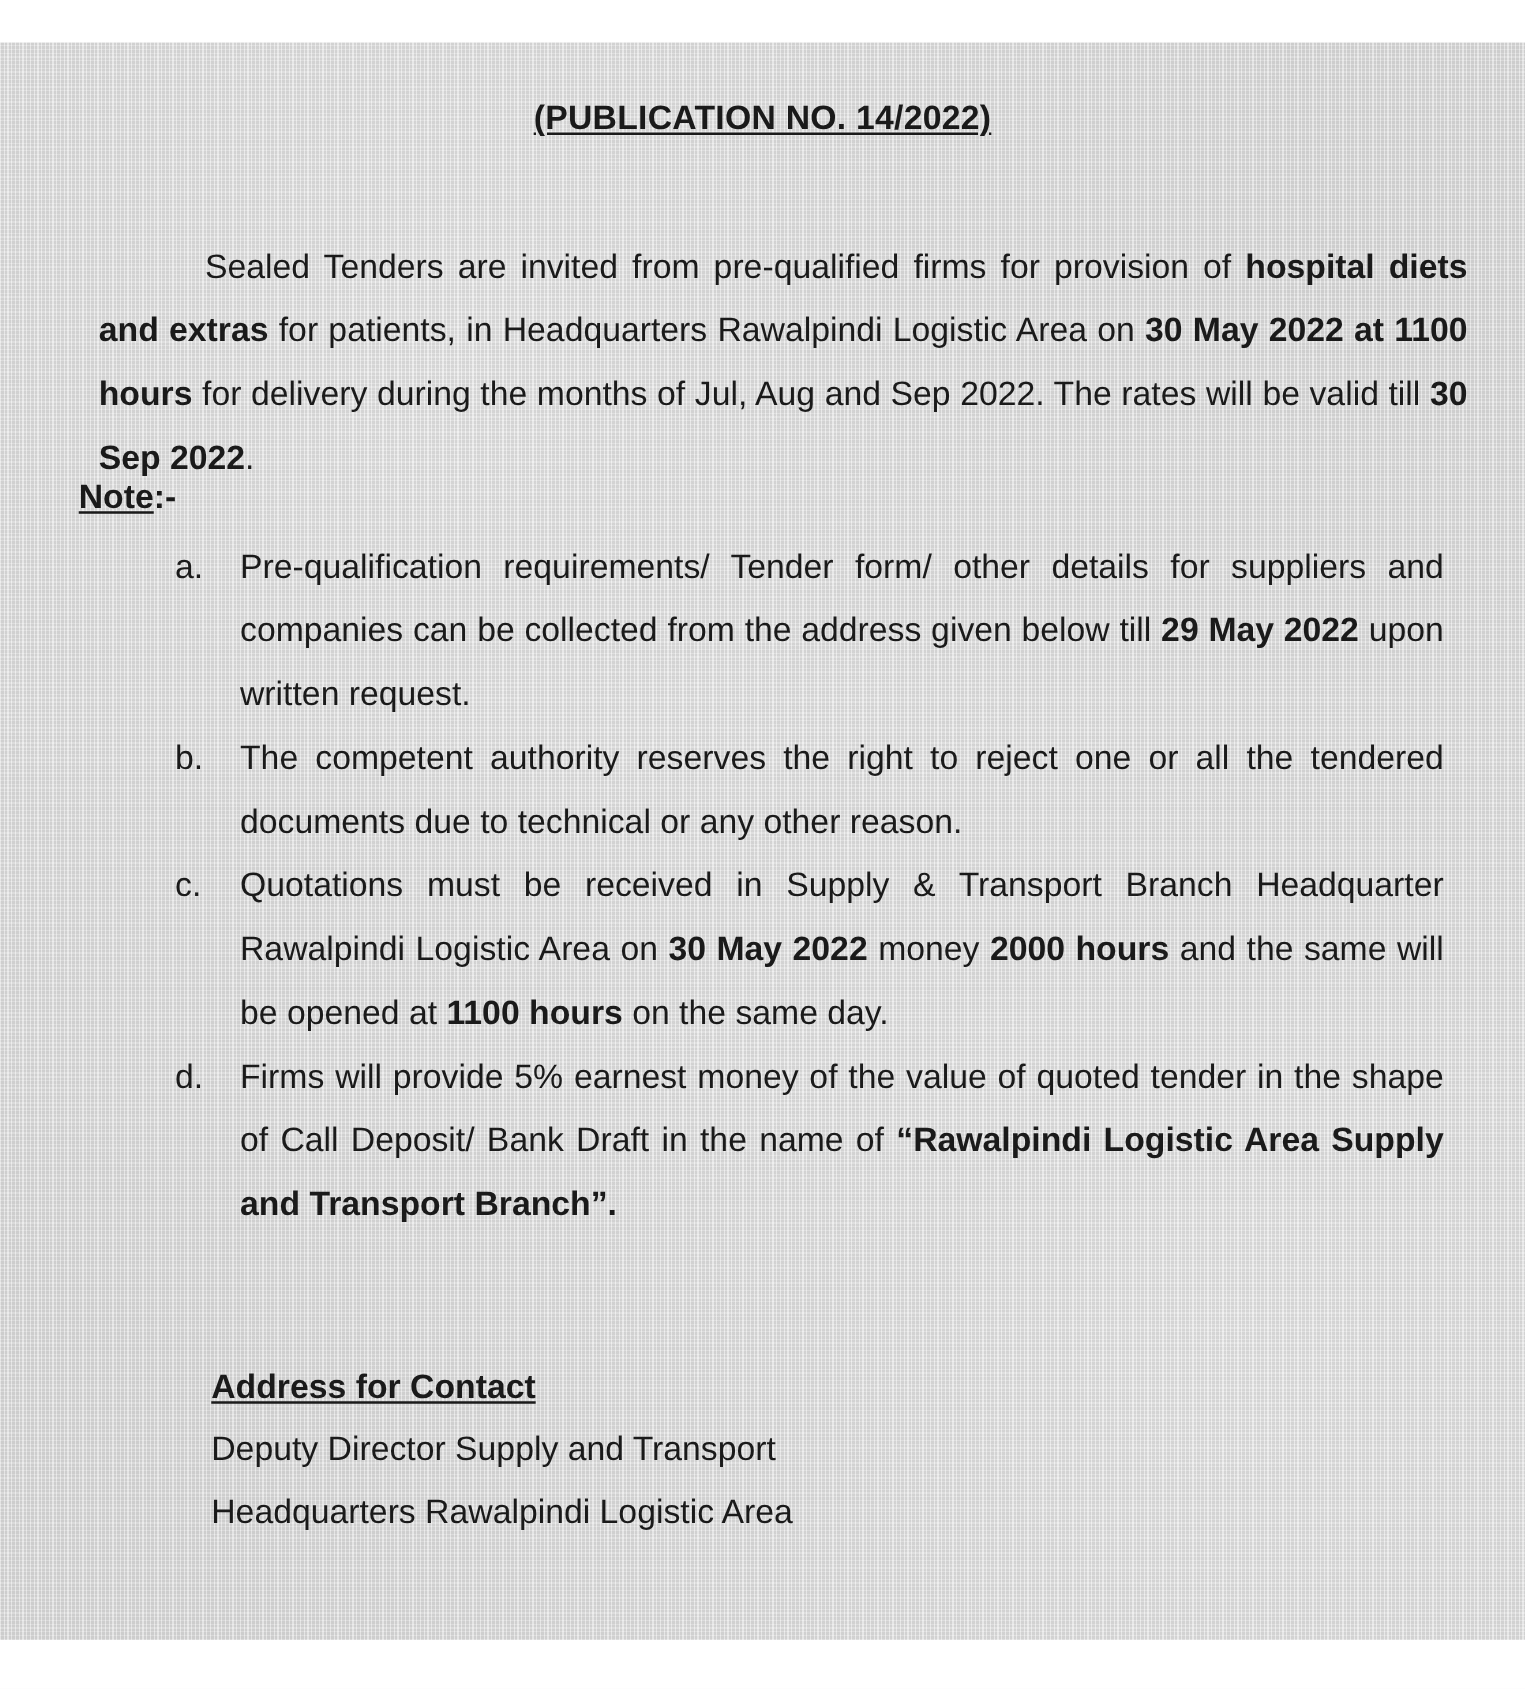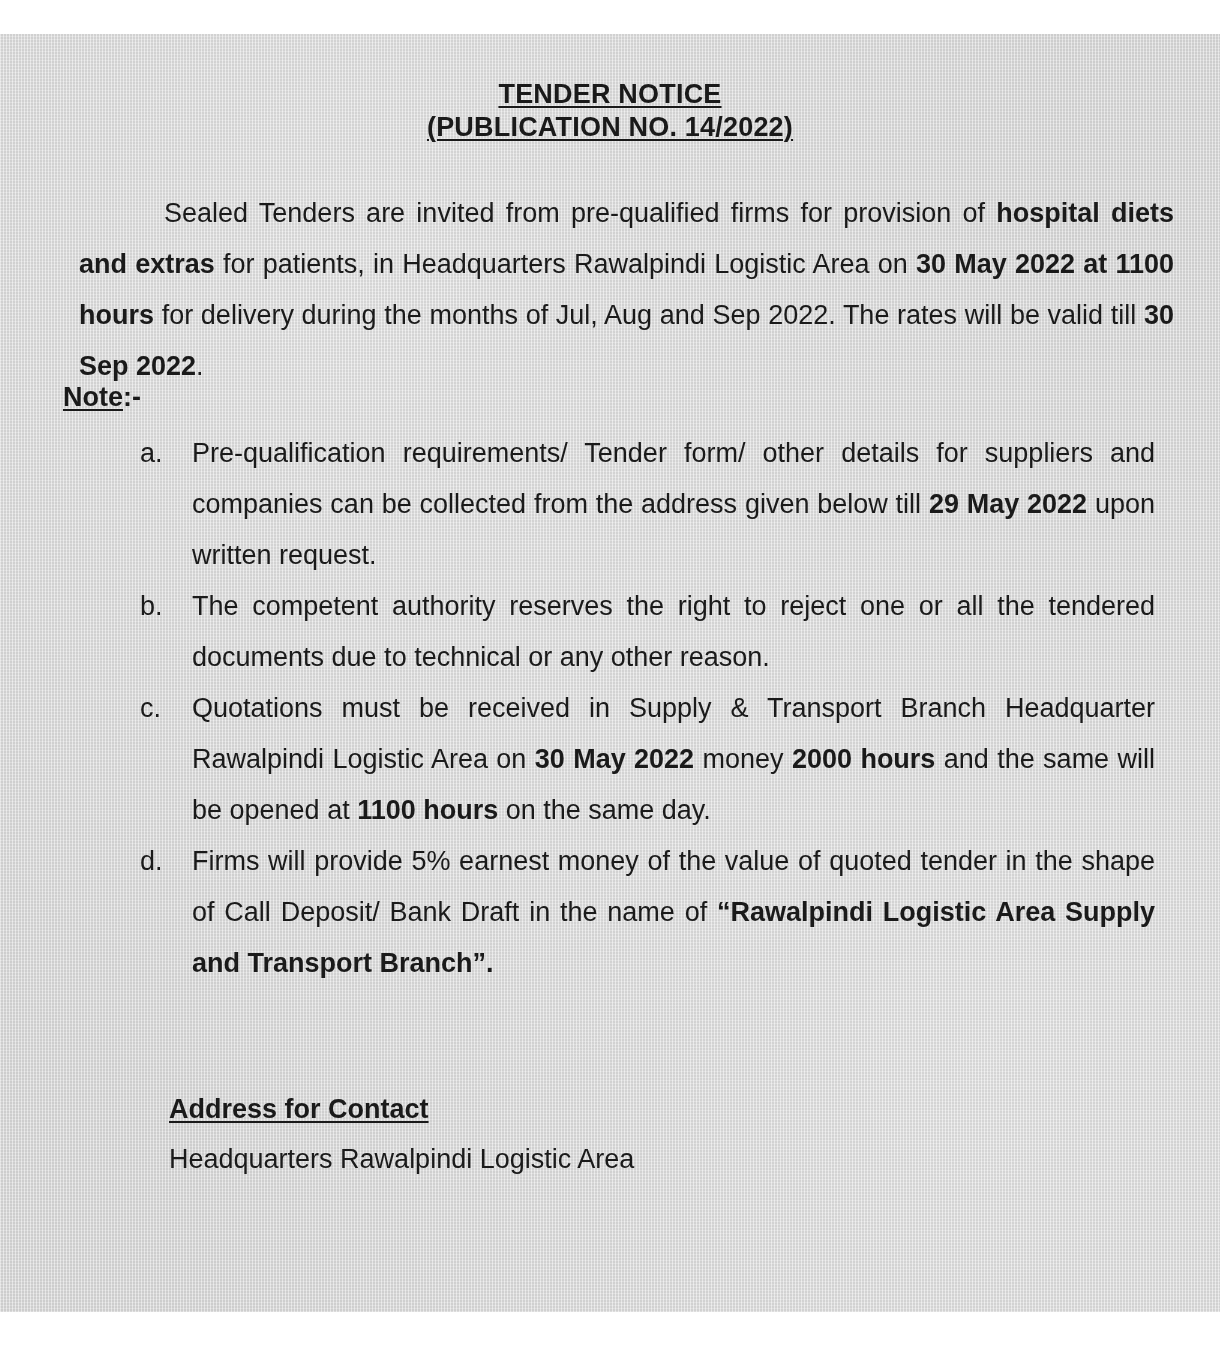--- a/index.html
+++ b/index.html
@@ -110,21 +110,20 @@
     }
   </style>
 </head>
 <body>
 
 <div class="scan">
 
 </div>
 
 <div class="title-block">
-  <div><span>TENDER NOTICE</span></div>
   <div><span>(PUBLICATION NO. 14/2022)</span></div>
 </div>
 
 <p class="intro" style="margin:16px;">
   <span>Sealed Tenders are invited from pre-qualified firms for provision of </span><b>hospital diets and extras</b><span> for patients, in Headquarters Rawalpindi Logistic Area on </span><b>30 May 2022 at 1100 hours</b><span> for delivery during the months of Jul, Aug and Sep 2022. The rates will be valid till </span><b>30 Sep 2022</b><span>.</span>
 </p>
 
 <div class="note-label">
   <span class="u">Note</span><span>:-</span>
 </div>
@@ -143,14 +142,15 @@
     <span>Quotations must be received in Supply &amp; Transport Branch Headquarter Rawalpindi Logistic Area on </span><b>30 May 2022</b><span> money </span><b>2000 hours</b><span> and the same will be opened at </span><b>1100 hours</b><span> on the same day.</span>
   </li>
   <li>
     <span class="marker">d.</span>
     <span>Firms will provide 5%  earnest money of the value of quoted tender in the shape of Call Deposit/ Bank Draft in the name of </span><b>“Rawalpindi Logistic Area Supply and Transport Branch”.</b>
   </li>
 </ul>
 
 <div class="contact">
   <div class="heading">Address for Contact</div>
+  <div>Deputy Director Supply and Transport</div>
   <div>Headquarters Rawalpindi Logistic Area</div>
 </div>
 
 </body></html>

